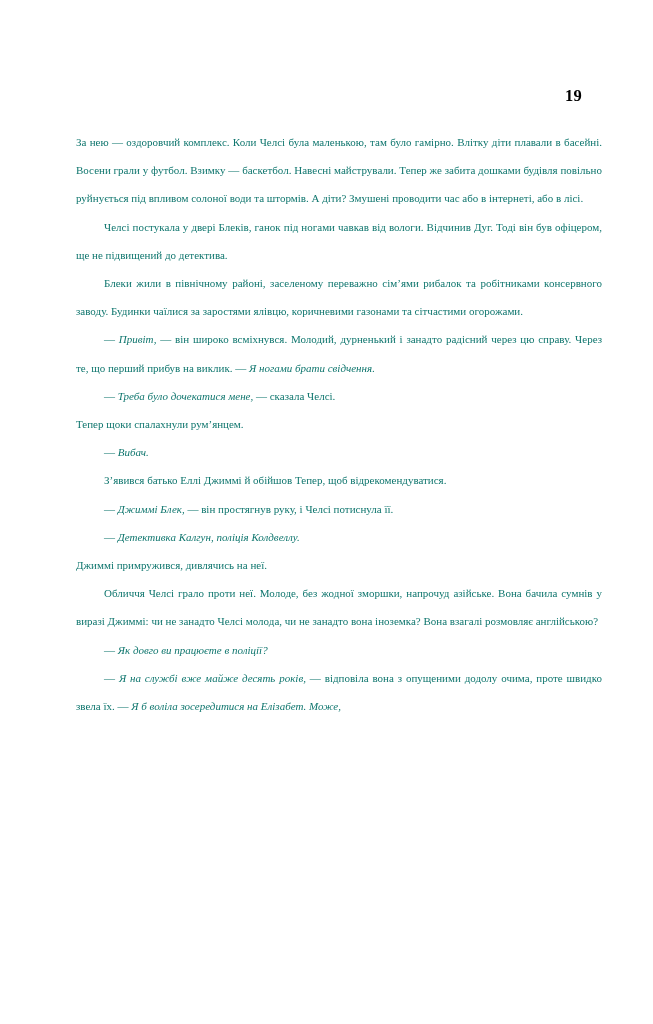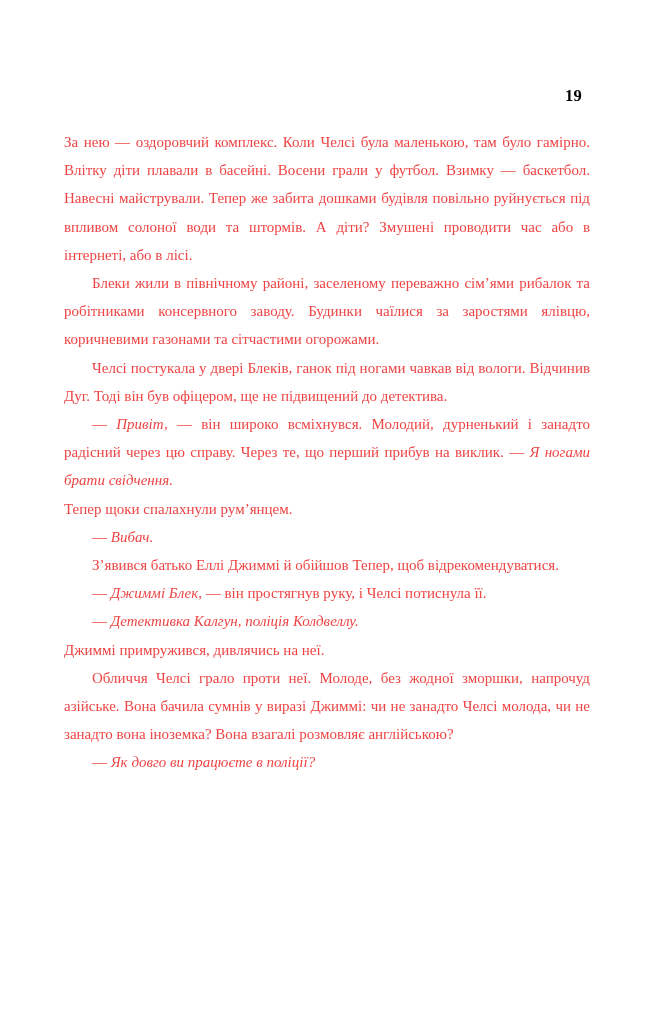--- a/index.html
+++ b/index.html
@@ -28,27 +28,27 @@
     right: 71px;
     font-family: "Liberation Serif", "DejaVu Serif", serif;
     font-size: 16.5px;
     font-weight: bold;
     letter-spacing: 0.3px;
     color: #000;
   }
   .body-text {
     position: absolute;
     top: 128px;
-    left: 64px;
+    left: 76px;
     width: 526px;
-    font-size: 15px;
+    font-size: 11px;
     line-height: 28.2px;
     text-align: justify;
     text-justify: inter-word;
-    color: #ef4444;
+    color: #0f766e;
     hyphens: manual;
   }
   .para {
     margin: 0;
     text-indent: 28px;
   }
   .para.no-indent {
     text-indent: 0;
   }
   .para i, .para em {
@@ -57,26 +57,28 @@
 </style>
 </head>
 <body>
 
 <div class="page">
 
   <div class="page-number">19</div>
 
   <div class="body-text">
     <p class="para no-indent">За нею — оздоровчий комплекс. Коли Челсі була маленькою, там було гамірно. Влітку діти плавали в басейні. Восени грали у футбол. Взимку — баскетбол. Навесні майстрували. Тепер же забита дошками будівля повільно руйнується під впливом солоної води та штормів. А діти? Змушені проводити час або в інтернеті, або в лісі.</p>
+    <p class="para">Челсі постукала у двері Блеків, ганок під ногами чавкав від вологи. Відчинив Дуг. Тоді він був офіцером, ще не підвищений до детектива.</p>
     <p class="para">Блеки жили в північному районі, заселеному переважно сім’ями рибалок та робітниками консервного заводу. Будинки чаїлися за заростями ялівцю, коричневими газонами та сітчастими огорожами.</p>
-    <p class="para">Челсі постукала у двері Блеків, ганок під ногами чавкав від вологи. Відчинив Дуг. Тоді він був офіцером, ще не підвищений до детектива.</p>
     <p class="para">— <i>Привіт,</i> — він широко всміхнувся. Молодий, дурненький і занадто радісний через цю справу. Через те, що перший прибув на виклик. — <i>Я ногами брати свідчення.</i></p>
+    <p class="para">— <i>Треба було дочекатися мене,</i> — сказала Челсі.</p>
     <p class="para no-indent">Тепер щоки спалахнули рум’янцем.</p>
     <p class="para">— <i>Вибач.</i></p>
     <p class="para">З’явився батько Еллі Джиммі й обійшов Тепер, щоб відрекомендуватися.</p>
     <p class="para">— <i>Джиммі Блек,</i> — він простягнув руку, і Челсі потиснула її.</p>
     <p class="para">— <i>Детективка Калгун, поліція Колдвеллу.</i></p>
     <p class="para no-indent">Джиммі примружився, дивлячись на неї.</p>
     <p class="para">Обличчя Челсі грало проти неї. Молоде, без жодної зморшки, напрочуд азійське. Вона бачила сумнів у виразі Джиммі: чи не занадто Челсі молода, чи не занадто вона іноземка? Вона взагалі розмовляє англійською?</p>
     <p class="para">— <i>Як довго ви працюєте в поліції?</i></p>
+    <p class="para">— <i>Я на службі вже майже десять років,</i> — відповіла вона з опущеними додолу очима, проте швидко звела їх. — <i>Я б воліла зосередитися на Елізабет. Може,</i></p>
   </div>
 
 </div>
 
 </body></html>

